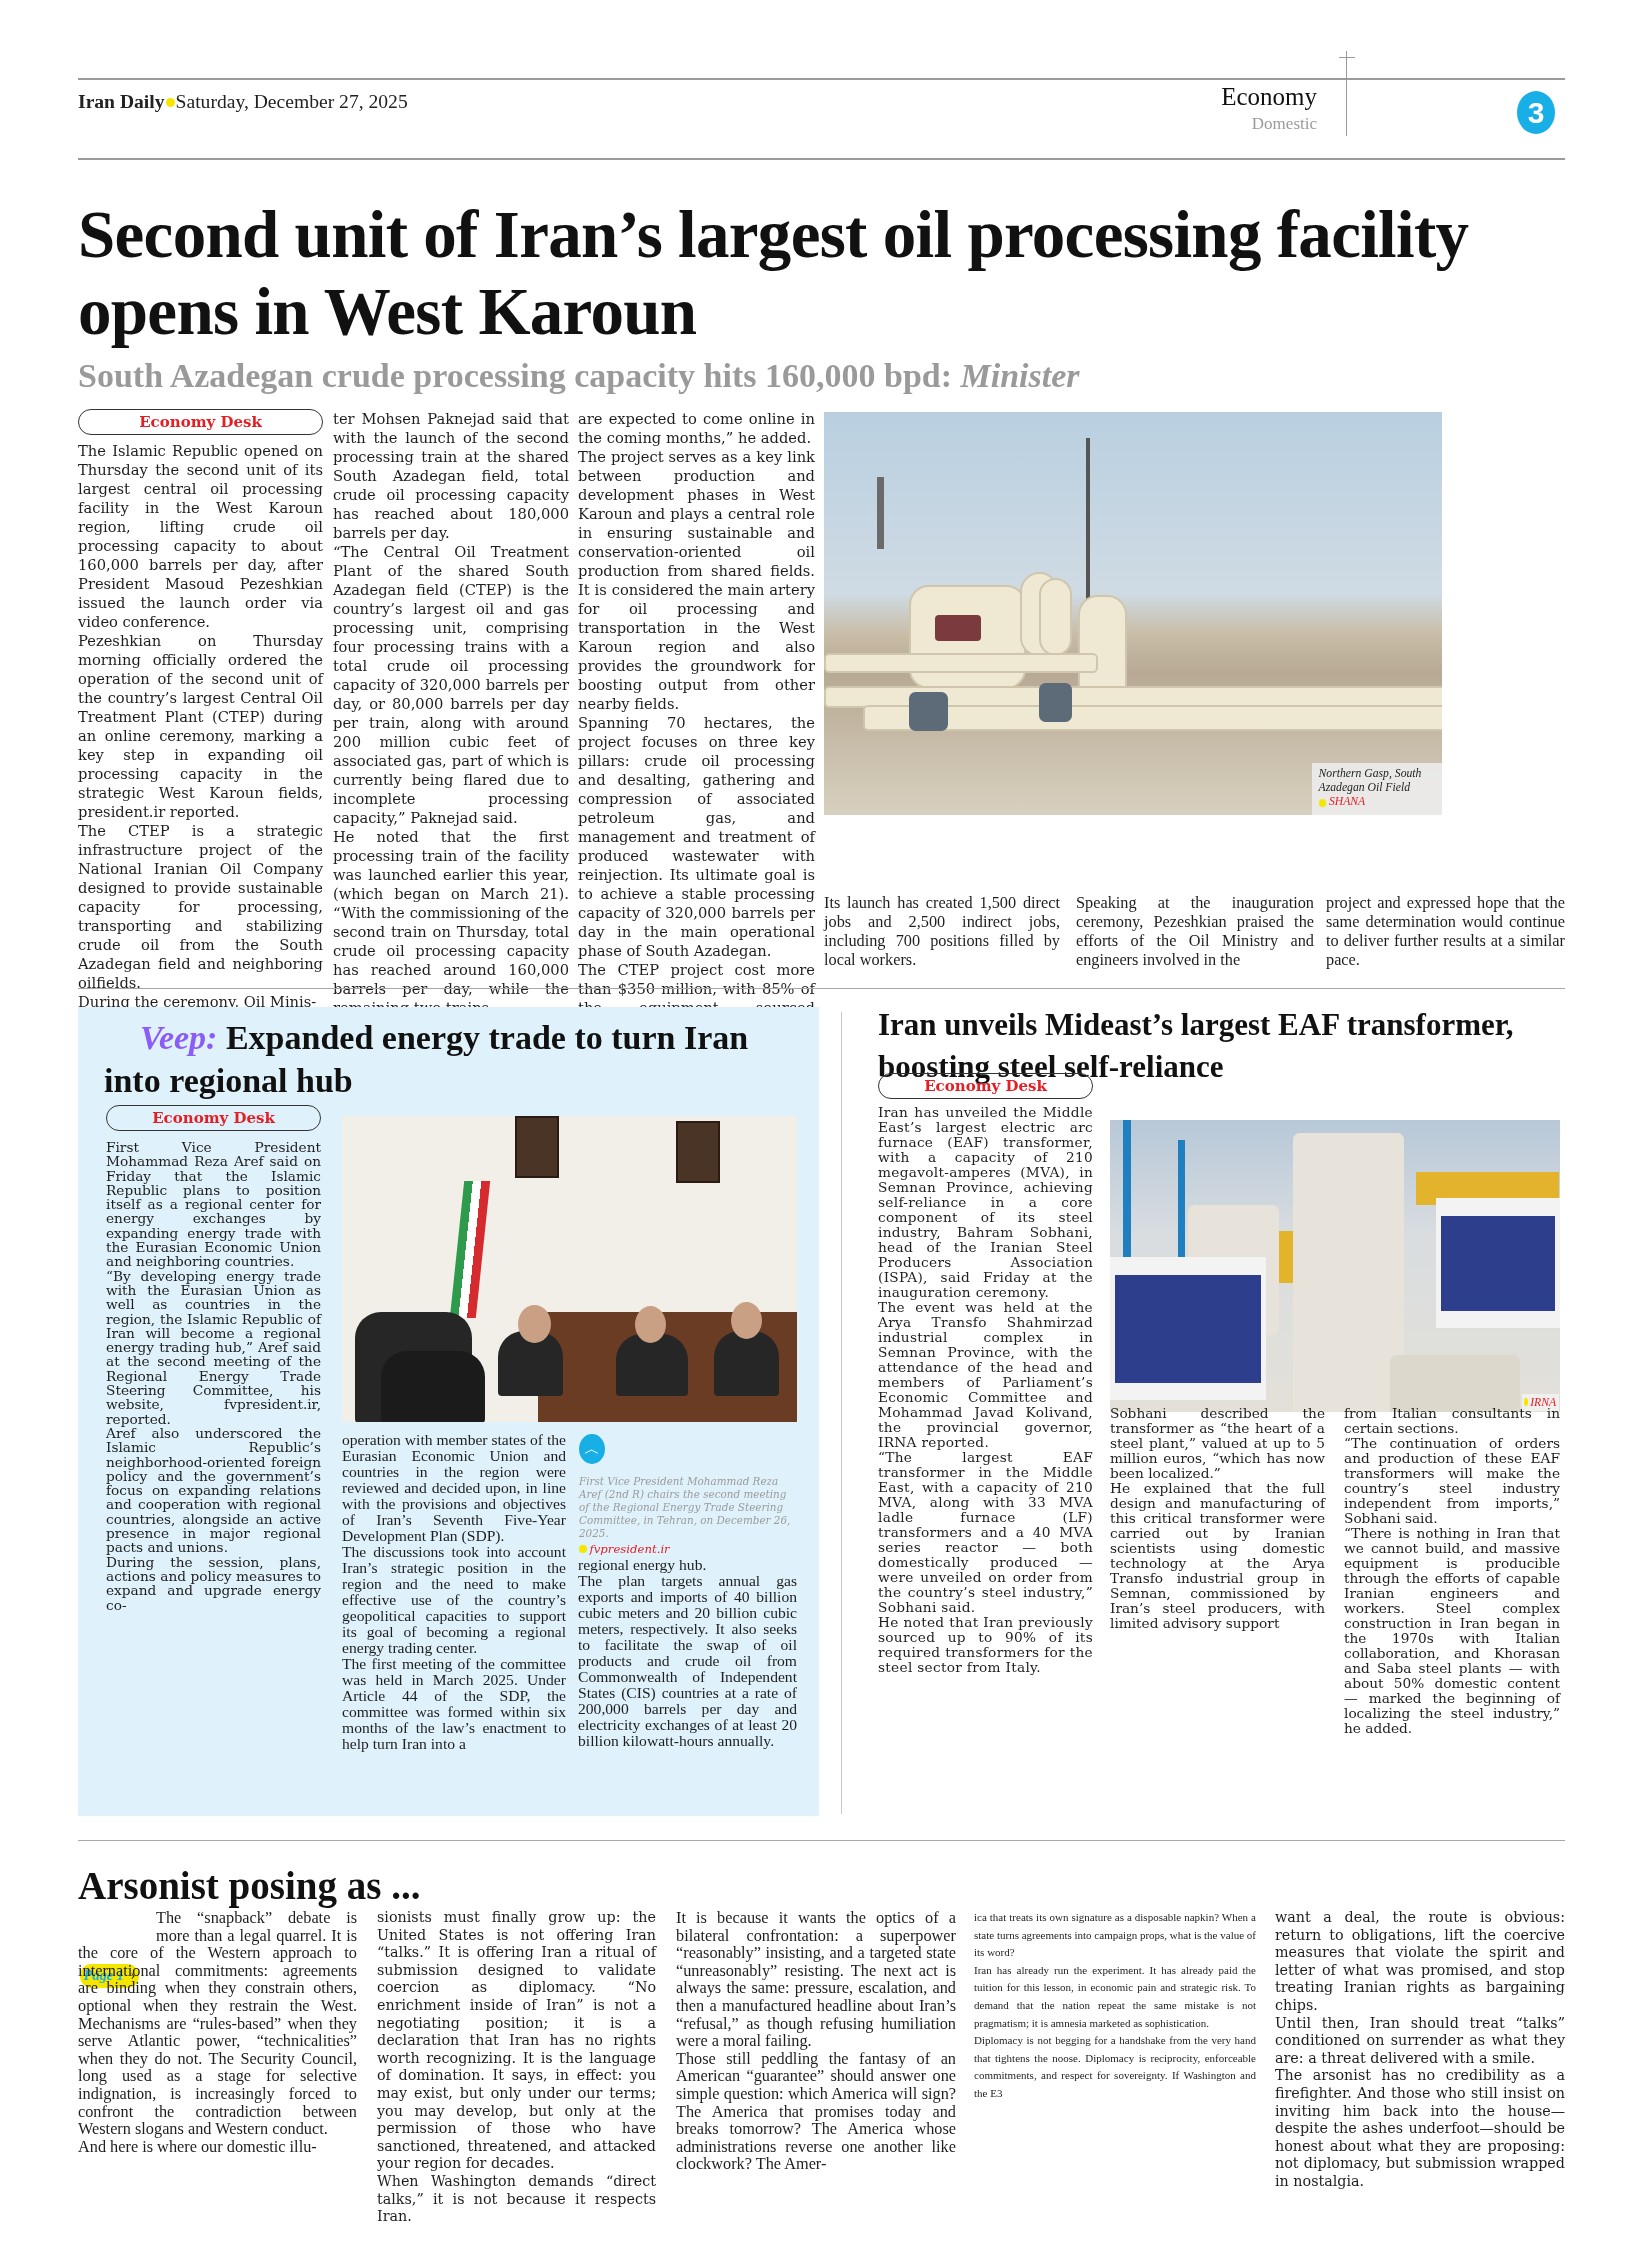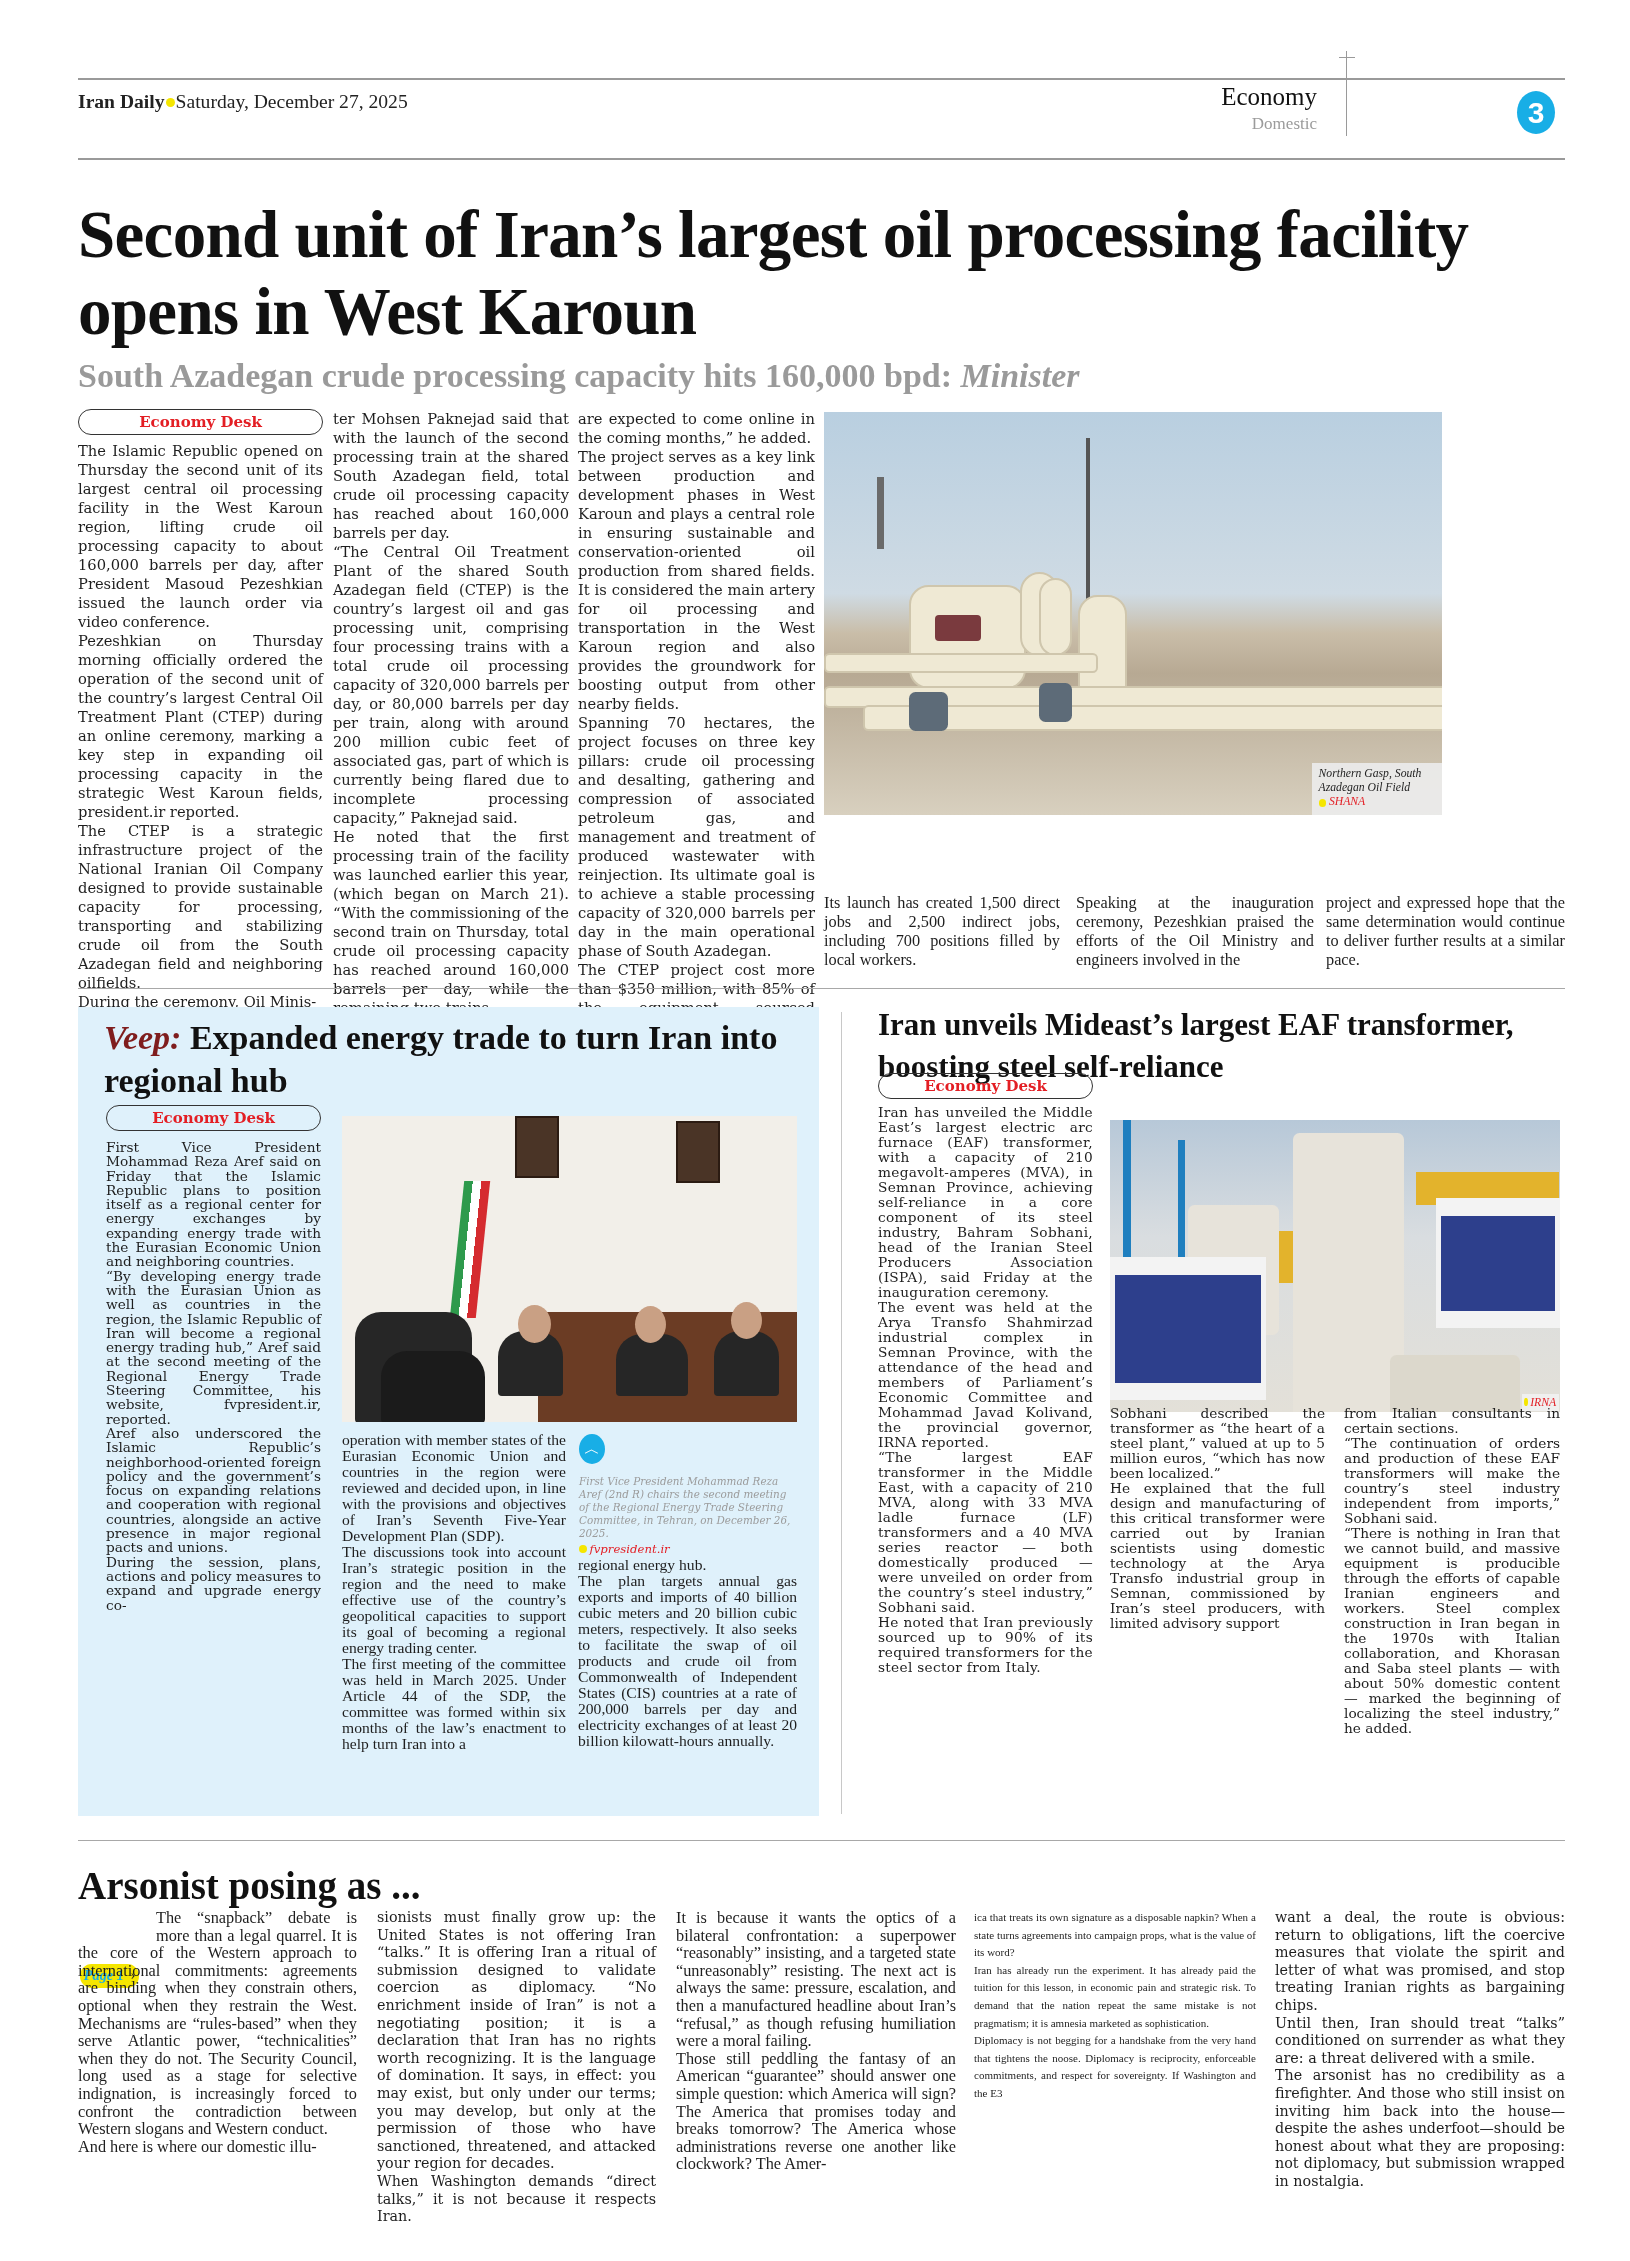--- a/index.html
+++ b/index.html
@@ -45,21 +45,21 @@
   .photo-oil .valve2 { position: absolute; background: #5d6b78; border-radius: 6.5px; }
   .caption-box { position: absolute; right: 0; bottom: 0; width: 130px; height: 52px; background: rgba(235,235,235,0.92); padding: 3.9px 6.5px; font-family: "Liberation Serif", serif; font-style: italic; font-size: 11.7px; line-height: 14.3px; color: #222; }
   .credit { display: flex; align-items: center; gap: 2.6px; color: #e31e24; font-style: italic; }
   .credit .yellow-dot { width: 7.8px; height: 7.8px; }
 
   .sep-h { left: 78px; width: 1487px; }
 
   
   .veep-box { left: 78px; top: 1007px; width: 741px; height: 809px; background: #dff1fb; }
   .veep-title { left: 104px; top: 1016px; width: 704px; font-family: "Liberation Serif", serif; font-weight: bold; font-size: 34px; line-height: 43px; color: #111; }
-  .veep-title .kicker { color: #7f1d1d; font-style: italic; }
+  .veep-title .kicker { color: #8b5cf6; font-style: italic; margin-left: 36px; }
   .photo-meeting { left: 342px; top: 1116px; width: 455px; height: 306px; background: #f2efe9; }
   .photo-meeting .portrait { position: absolute; top: 0; width: 44px; height: 62px; background: #4a3426; border: 2.6px solid #2b1b12; }
   .photo-meeting .flag { position: absolute; left: 115px; top: 65px; width: 26px; height: 137px; background: linear-gradient(90deg, #2e9a4c 0 33%, #ffffff 33% 66%, #d52b2f 66%); transform: skewX(-6deg); }
   .photo-meeting .table { position: absolute; left: 196px; top: 196px; width: 260px; height: 111px; background: #6b3c24; }
   .photo-meeting .person { position: absolute; background: #262626; border-radius: 26px 26px 3.9px 3.9px; }
   .photo-meeting .head { position: absolute; background: #c9a084; border-radius: 50%; }
   .scroll-top { left: 579px; top: 1434px; width: 26px; height: 30px; border-radius: 50%; background: #18aee6; display: flex; align-items: center; justify-content: center; color: #fff; font-size: 15.6px; font-family: "DejaVu Sans", sans-serif; }
   .meeting-caption { left: 579px; top: 1475px; width: 215px; font-family: "DejaVu Serif", serif; font-style: italic; font-size: 10.4px; line-height: 13px; color: #9b9b9b; }
 
   .vsep { width: 1.3px; background: #c8c8c8; }
@@ -101,21 +101,21 @@
 
 <div class="abs desk" style="left:78px; top:409px; width:245px;">Economy  Desk</div>
 
 <div class="abs col" style="left:78px; top:441px; width:245px;">
   <p>The Islamic Republic opened on Thursday the second unit of its largest central oil processing facility in the West Karoun region, lifting crude oil processing capacity to about 160,000 barrels per day, after President Masoud Pezeshkian issued the launch order via video conference.</p>
   <p>Pezeshkian on Thursday morning officially ordered the operation of the second unit of the country’s largest Central Oil Treatment Plant (CTEP) during an online ceremony, marking a key step in expanding oil processing capacity in the strategic West Karoun fields, president.ir reported.</p>
   <p>The CTEP is a strategic infrastructure project of the National Iranian Oil Company designed to provide sustainable capacity for processing, transporting and stabilizing crude oil from the South Azadegan field and neighboring oilfields.</p>
   <p>During the ceremony, Oil Minis-</p>
 </div>
 <div class="abs col" style="left:333px; top:409px; width:236px;">
-  <p>ter Mohsen Paknejad said that with the launch of the second processing train at the shared South Azadegan field, total crude oil processing capacity has reached about 160,000 barrels per day.</p>
+  <p>ter Mohsen Paknejad said that with the launch of the second processing train at the shared South Azadegan field, total crude oil processing capacity has reached about 180,000 barrels per day.</p>
   <p>“The Central Oil Treatment Plant of the shared South Azadegan field (CTEP) is the country’s largest oil and gas processing unit, comprising four processing trains with a total crude oil processing capacity of 320,000 barrels per day, or 80,000 barrels per day per train, along with around 200 million cubic feet of associated gas, part of which is currently being flared due to incomplete processing capacity,” Paknejad said.</p>
   <p>He noted that the first processing train of the facility was launched earlier this year, (which began on March 21). “With the commissioning of the second train on Thursday, total crude oil processing capacity has reached around 160,000 barrels per day, while the remaining two trains</p>
 </div>
 <div class="abs col" style="left:578px; top:409px; width:237px;">
   <p>are expected to come online in the coming months,” he added.</p>
   <p>The project serves as a key link between production and development phases in West Karoun and plays a central role in ensuring sustainable and conservation-oriented oil production from shared fields. It is considered the main artery for oil processing and transportation in the West Karoun region and also provides the groundwork for boosting output from other nearby fields.</p>
   <p>Spanning 70 hectares, the project focuses on three key pillars: crude oil processing and desalting, gathering and compression of associated petroleum gas, and management and treatment of produced wastewater with reinjection. Its ultimate goal is to achieve a stable processing capacity of 320,000 barrels per day in the main operational phase of South Azadegan.</p>
   <p>The CTEP project cost more than $350 million, with 85% of the equipment sourced domestically.</p>
 </div>
 

